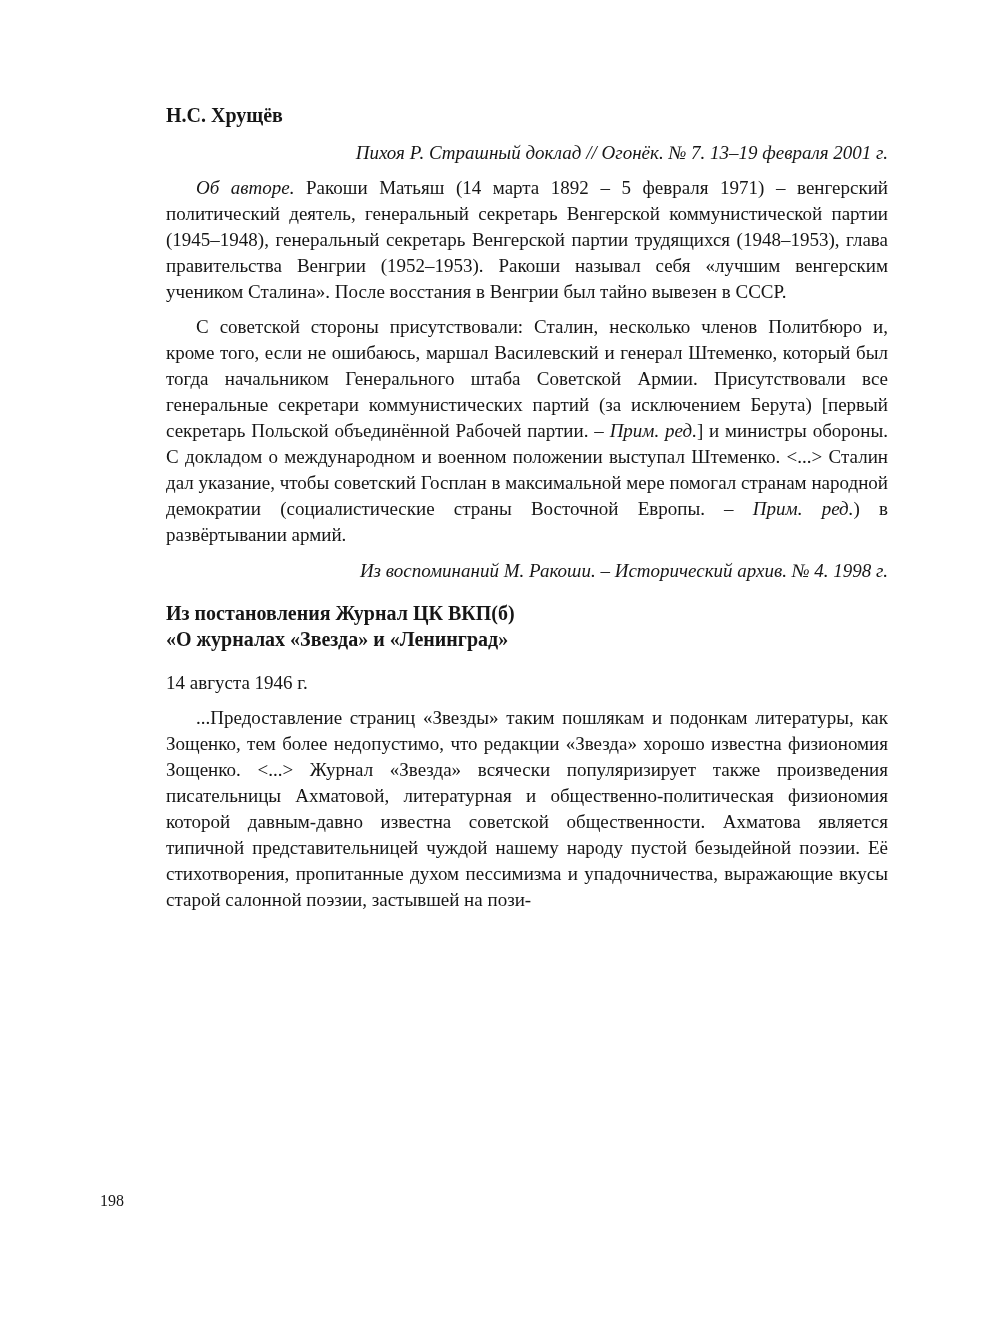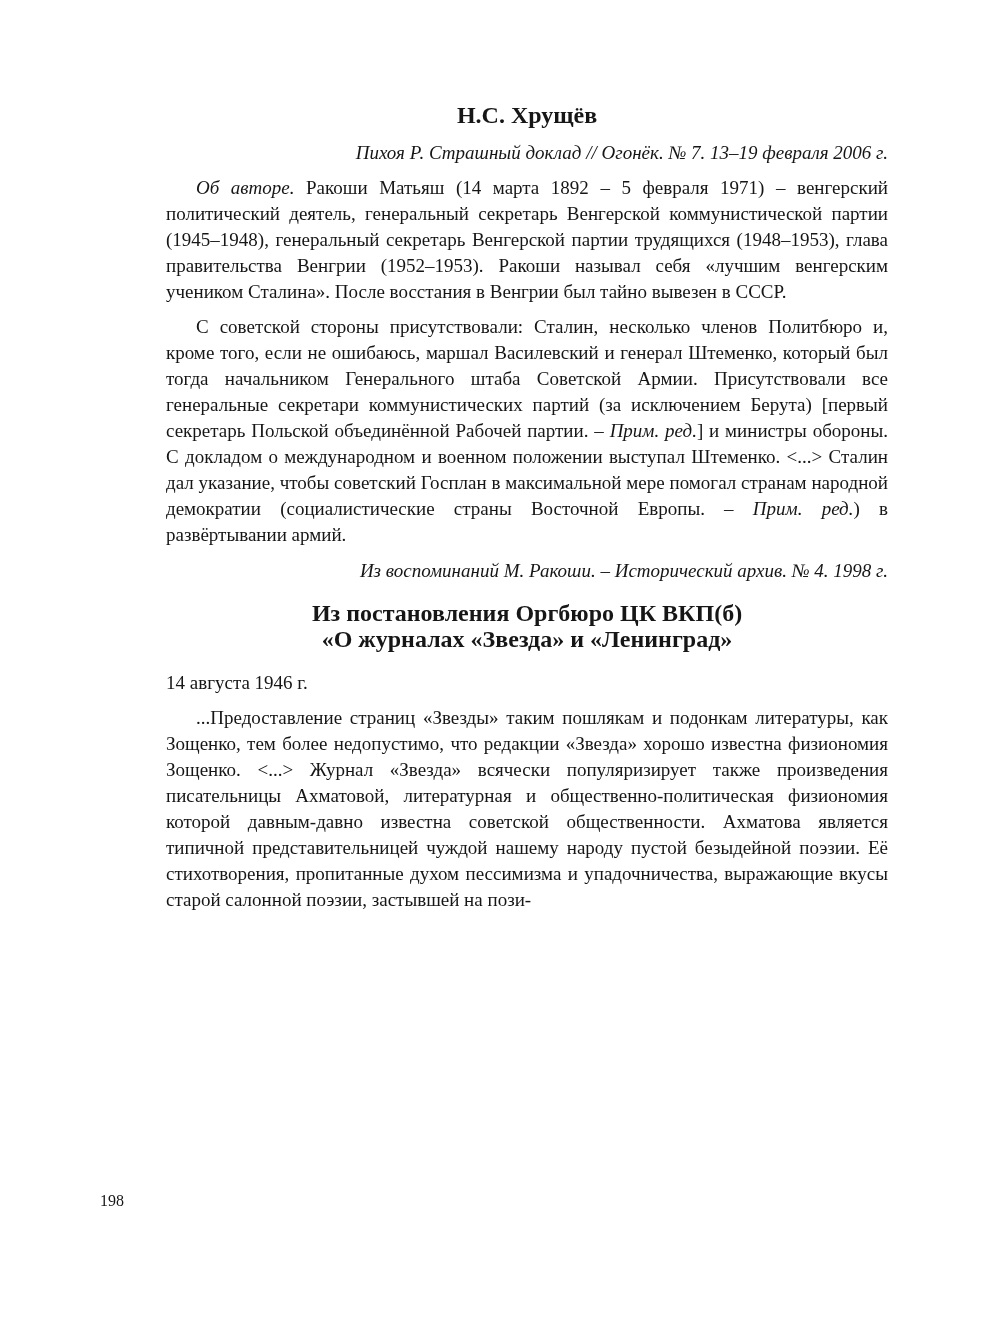--- a/index.html
+++ b/index.html
@@ -19,24 +19,24 @@
   .content {
     position: absolute;
     left: 166px;
     top: 102px;
     width: 722px;
     font-size: 19px;
     line-height: 26px;
     text-align: justify;
   }
   .heading {
-    font-size: 24px;
+    font-size: 20px;
     line-height: 26px;
     font-weight: bold;
-    text-align: center;
+    text-align: left;
     margin: 16px 0 12px;
   }
   .heading.first {
     margin-top: 0;
   }
   .heading .hline {
     display: block;
   }
   .para {
     margin: 9px 0;
@@ -67,31 +67,31 @@
 </head>
 <body>
 
 <div class="page">
   <main class="content">
 
     <h2 class="heading first">Н.С. Хрущёв</h2>
 
 
 
-    <p class="citation">Пихоя Р. Страшный доклад // Огонёк. № 7. 13–19 февраля 2006 г.</p>
+    <p class="citation">Пихоя Р. Страшный доклад // Огонёк. № 7. 13–19 февраля 2001 г.</p>
 
 
     <p class="para"><span class="italic">Об авторе.</span><span> Ракоши Матьяш (14 марта 1892 – 5 февраля 1971) – венгерский политический деятель, генеральный секретарь Венгерской коммунистической партии (1945–1948), генеральный секретарь Венгерской партии трудящихся (1948–1953), глава правительства Венгрии (1952–1953). Ракоши называл себя «лучшим венгерским учеником Сталина». После восстания в Венгрии был тайно вывезен в СССР.</span></p>
 
     <p class="para"><span>С советской стороны присутствовали: Сталин, несколько членов Политбюро и, кроме того, если не ошибаюсь, маршал Василевский и генерал Штеменко, который был тогда начальником Генерального штаба Советской Армии. Присутствовали все генеральные секретари коммунистических партий (за исключением Берута) [первый секретарь Польской объединённой Рабочей партии. – </span><span class="italic">Прим. ред.</span><span>] и министры обороны. С докладом о международном и военном положении выступал Штеменко. &lt;...&gt; Сталин дал указание, чтобы советский Госплан в максимальной мере помогал странам народной демократии (социалистические страны Восточной Европы. – </span><span class="italic">Прим. ред.</span><span>) в развёртывании армий.</span></p>
 
     <p class="citation">Из воспоминаний М. Ракоши. – Исторический архив. № 4. 1998 г.</p>
 
     <h2 class="heading">
-        <span class="hline">Из постановления Оргбюро ЦК ВКП(б)</span>
+        <span class="hline">Из постановления Журнал ЦК ВКП(б)</span>
         <span class="hline">«О журналах «Звезда» и «Ленинград»</span>
       </h2>
 
     <p class="date-line">14 августа 1946 г.</p>
 
     <p class="para">...Предоставление страниц «Звезды» таким пошлякам и подонкам литературы, как Зощенко, тем более недопустимо, что редакции «Звезда» хорошо известна физиономия Зощенко. &lt;...&gt; Журнал «Звезда» всячески популяризирует также произведения писательницы Ахматовой, литературная и общественно-политическая физиономия которой давным-давно известна советской общественности. Ахматова является типичной представительницей чуждой нашему народу пустой безыдейной поэзии. Её стихотворения, пропитанные духом пессимизма и упадочничества, выражающие вкусы старой салонной поэзии, застывшей на пози-</p>
 
   </main>
 
   <div class="page-number">198</div>

